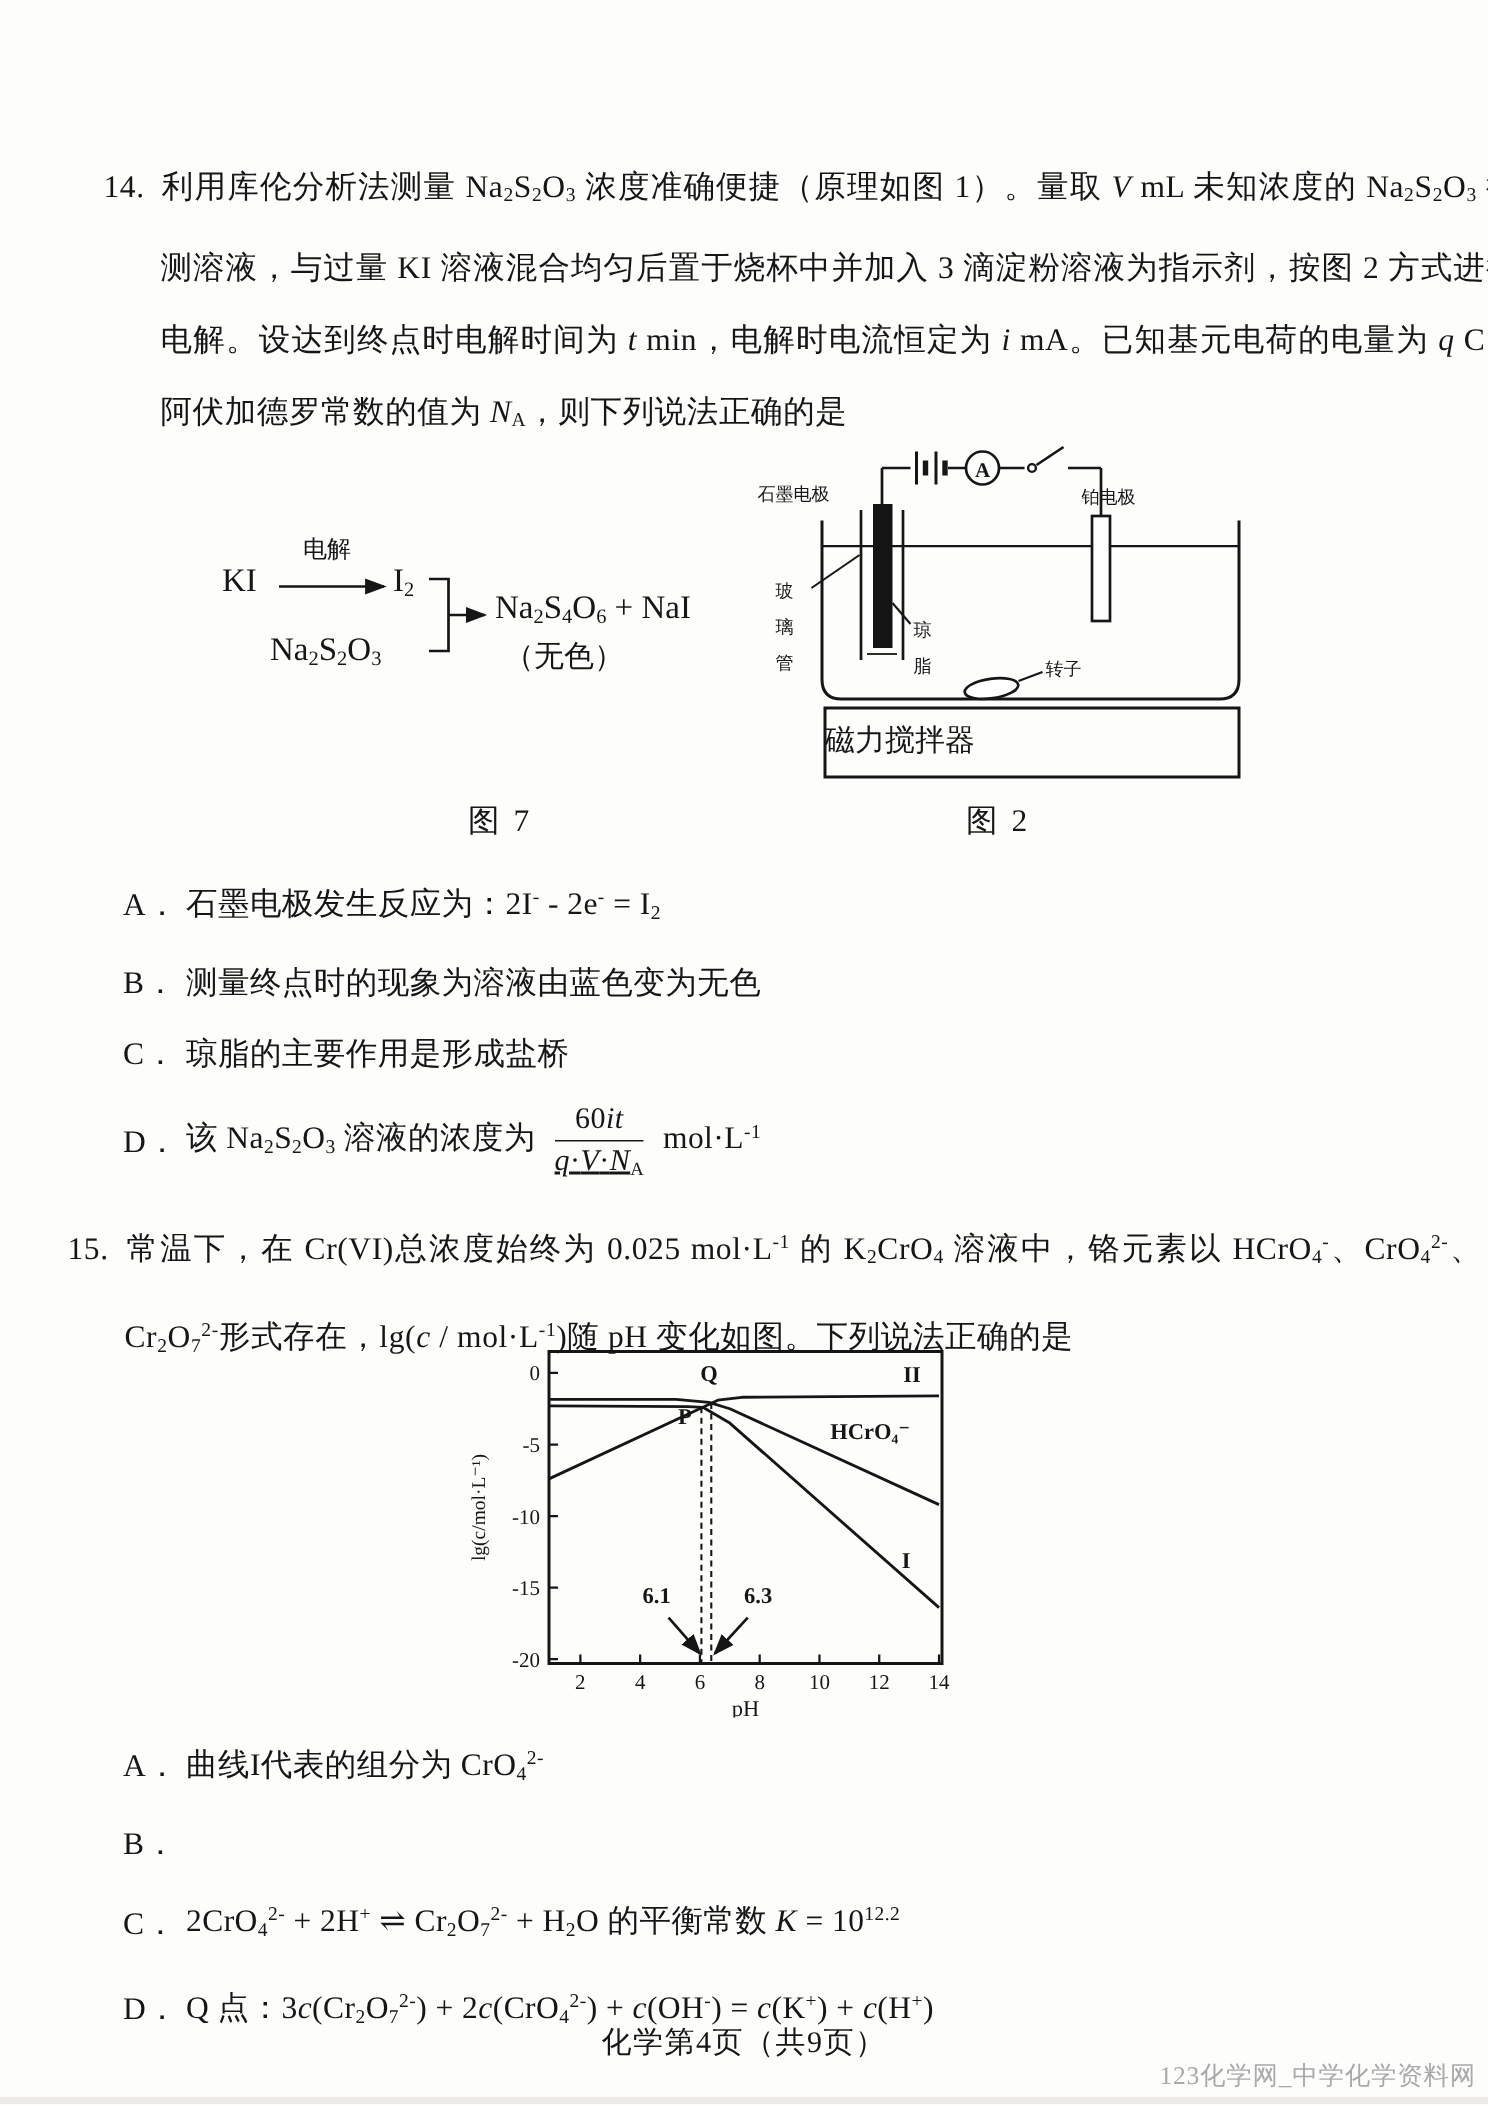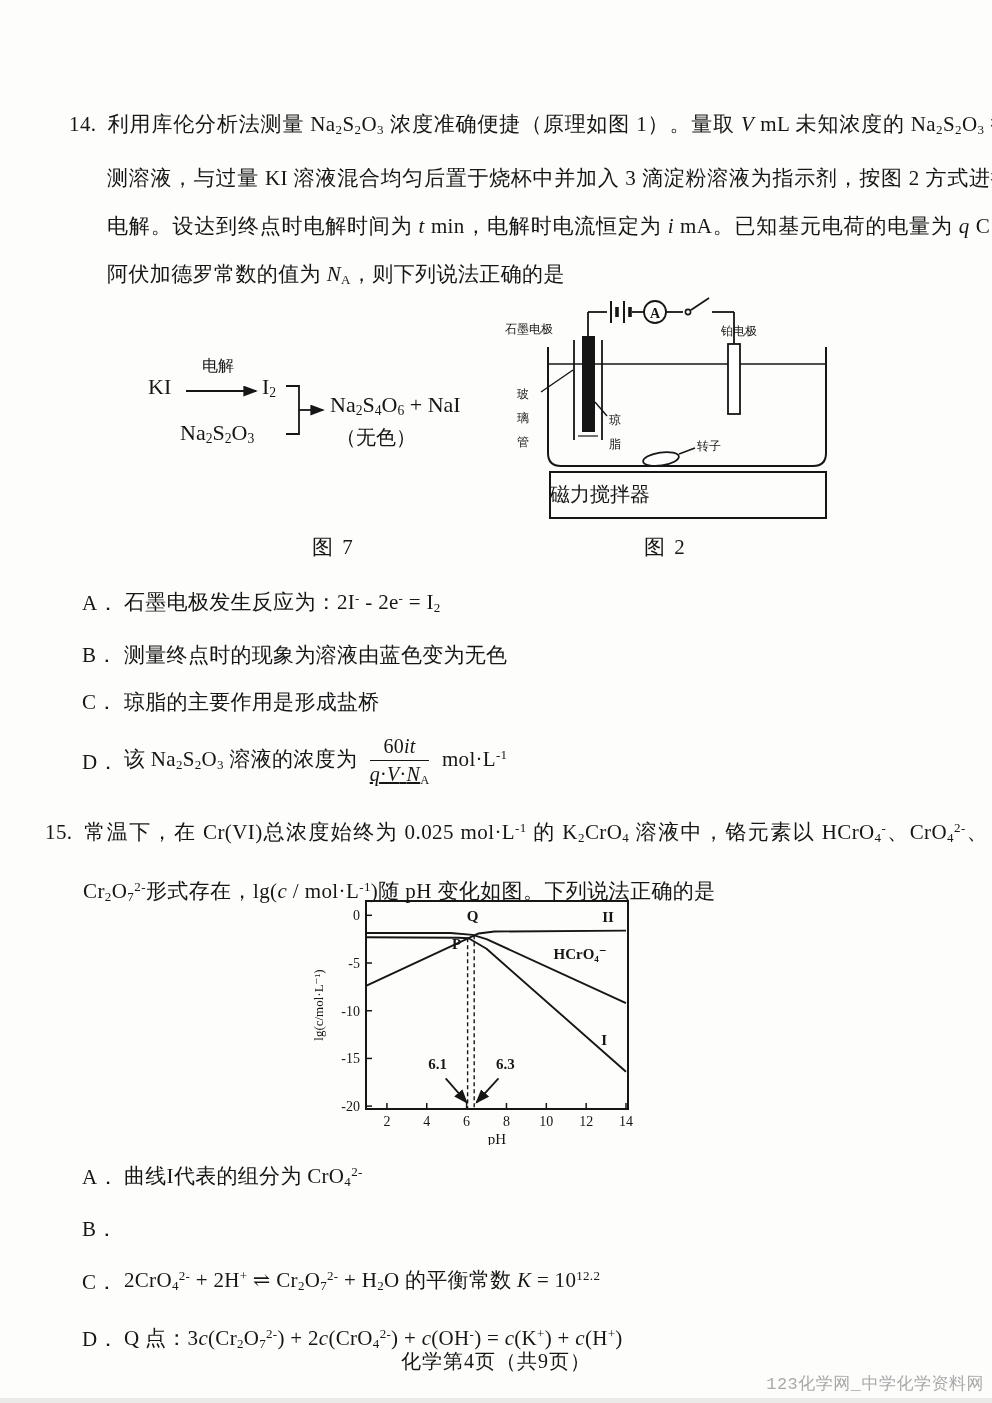--- a/index.html
+++ b/index.html
@@ -15,21 +15,21 @@
   i{font-style:italic;}
   .frac{display:inline-flex;flex-direction:column;vertical-align:middle;text-align:center;
         margin:0 7px;line-height:1.25;font-size:20px;}
   .frac .num{border-bottom:1.6px solid #161616;padding:0 5px 1px;}
   .frac .den{padding-top:1px;text-decoration:underline;}
   .figcap{position:absolute;font-size:21px;letter-spacing:2px;}
   .figlabel{position:absolute;font-size:12px;line-height:24px;white-space:nowrap;}
   .vlabel{white-space:normal;width:21px;word-break:break-all;}
   .fig1txt{position:absolute;font-size:22px;white-space:nowrap;}
   .footer{position:absolute;left:0;width:100%;text-align:center;font-size:20px;letter-spacing:1px;}
-  .watermark{position:absolute;font-family:Liberation Mono, monospace;
+  .watermark{position:absolute;font-family:Liberation Serif, serif;
              font-size:17px;color:#a9a9a9;letter-spacing:0.5px;}
   svg text{font-family:"Liberation Serif","DejaVu Serif",serif;fill:#161616;}
   .scanline{position:absolute;left:0;bottom:0;width:100%;height:5px;background:#eceae8;}
 </style>
 </head>
 <body>
 
 <div class="page">
 
   <div class="stem" style="left:45px;top:100px;width:905px;margin-left:24px;"><span>14.</span> <span>利用库伦分析法测量 Na<sub>2</sub>S<sub>2</sub>O<sub>3</sub> 浓度准确便捷（原理如图 1）。量取 <i>V</i> mL 未知浓度的 Na<sub>2</sub>S<sub>2</sub>O<sub>3</sub> 待测溶液，与过量 KI 溶液混合均匀后置于烧杯中并加入 3 滴淀粉溶液为指示剂，按图 2 方式进行电解。设达到终点时电解时间为 <i>t</i> min，电解时电流恒定为 <i>i</i> mA。已知基元电荷的电量为 <i>q</i> C，阿伏加德罗常数的值为 <i>N</i><sub>A</sub>，则下列说法正确的是</span></div>

